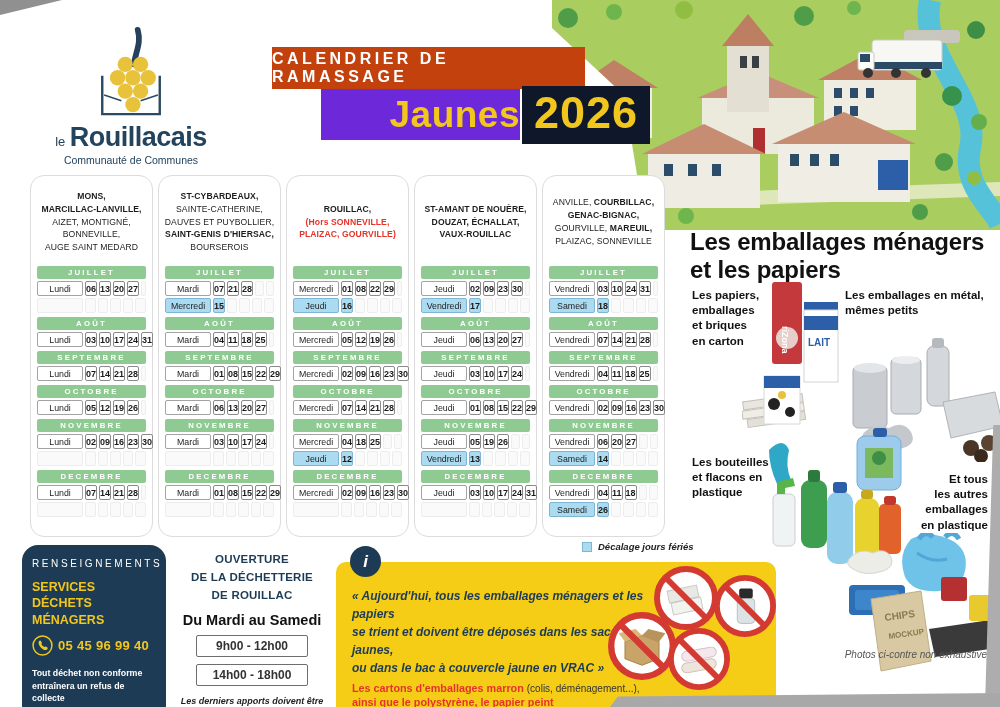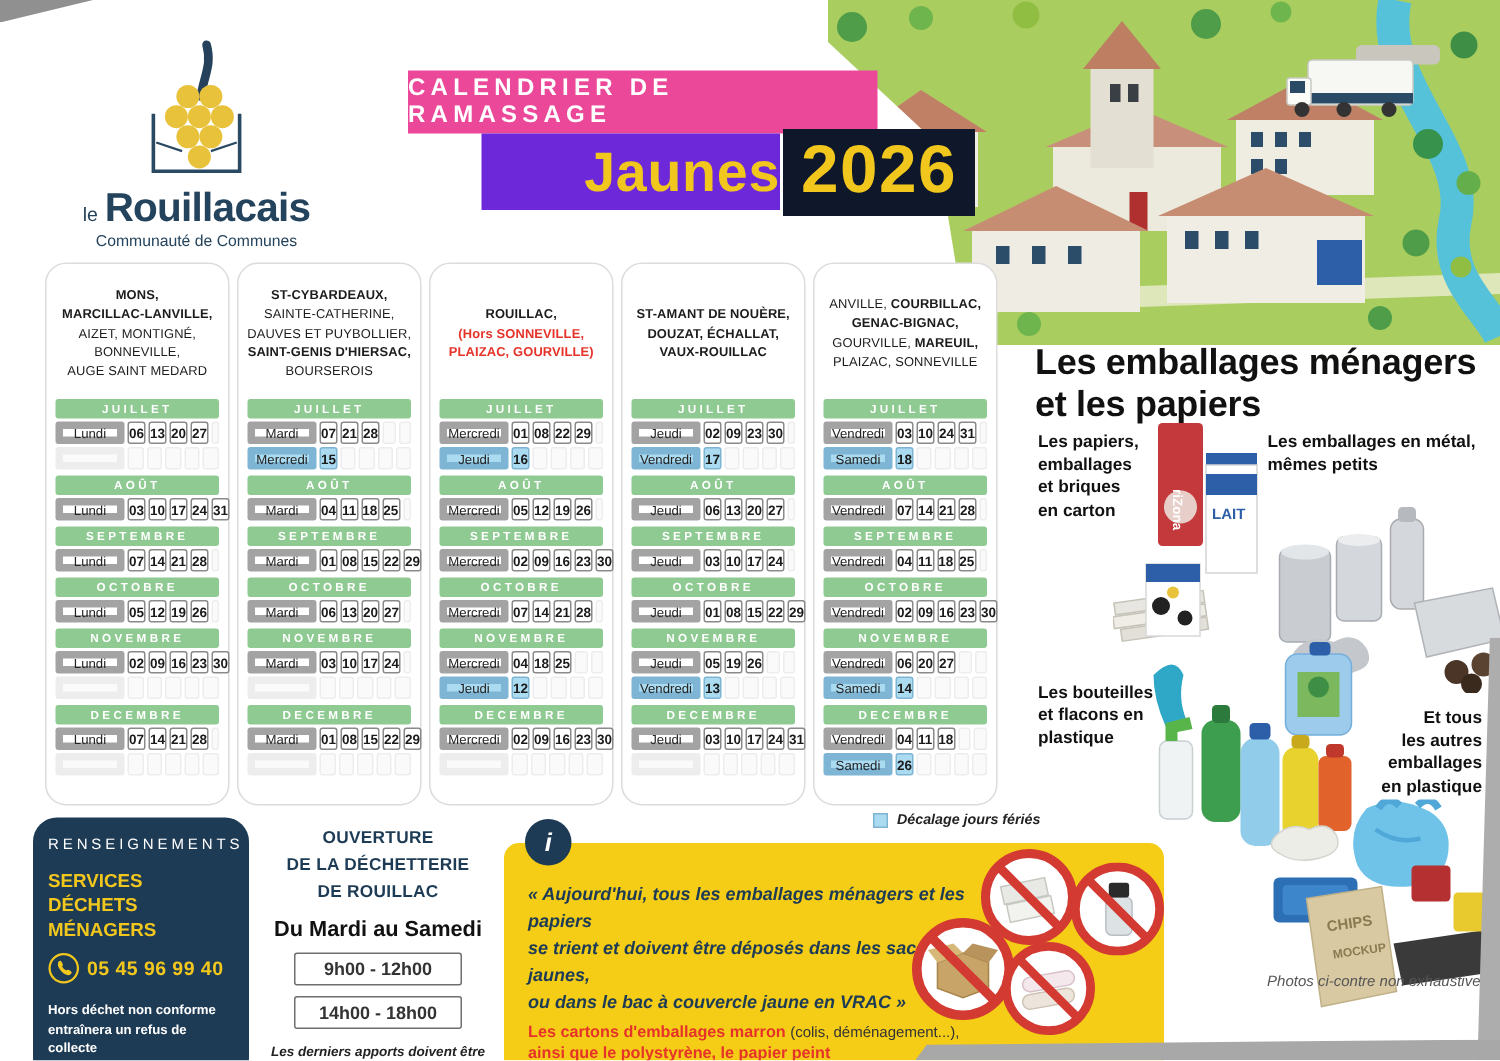--- a/index.html
+++ b/index.html
@@ -7,21 +7,21 @@
   .page { position:relative; width:1000px; height:707px; background:#fff; overflow:hidden; }
 
   
   .logo { position:absolute; left:50px; top:26px; width:162px; text-align:center; }
   .logo-name { color:#24435C; line-height:1; margin-top:2px; }
   .logo-name .le { font-size:13px; font-weight:400; }
   .logo-name .nm { font-size:27px; font-weight:700; letter-spacing:-0.5px; }
   .logo-sub { color:#24435C; font-size:10.5px; margin-top:3px; }
 
   .banner { position:absolute; left:272px; top:47px; width:313px; height:42px;
-            background:#ec4899; color:#fff; font-weight:700; font-size:16px;
+            background:#c2410c; color:#fff; font-weight:700; font-size:16px;
             letter-spacing:3.5px; display:flex; align-items:center; justify-content:center; }
   .stream-box { position:absolute; left:321px; top:89px; width:199px; height:51px;
             background:#6d28d9; display:flex; align-items:center; justify-content:flex-end; }
   .stream-box span { color:#F2C71D; font-weight:700; font-size:37px; letter-spacing:0.5px; }
   .year { position:absolute; left:522px; top:86px; padding:1px 12px 5px; background:#0f172a;
           color:#F2C71D; font-weight:700; font-size:45px; letter-spacing:1px; }
 
   
   .village { position:absolute; left:552px; top:0; }
 
@@ -30,21 +30,21 @@
   .cal-card { width:123px; height:362px; background:#fff; border:1px solid #DCDCDC;
               border-radius:14px; padding:6px 3px 0; }
   .communes { height:80px; display:flex; flex-direction:column; justify-content:center;
               text-align:center; font-size:8.6px; line-height:1.5; color:#1c1c1c; letter-spacing:0.1px; }
   .communes .b { font-weight:700; }
   .communes .red { color:#E6332A; }
   .month-h { height:13px; line-height:13px; margin:4px 3px 2px; background:#8FCA92;
              border-radius:2px; color:#fff; font-size:7.8px; font-weight:700;
              letter-spacing:2.2px; text-align:center; }
   .cal-row { display:flex; gap:2px; height:15px; margin:0 3px 2px; }
-  .daybox { width:46px; flex:none; background:#fff; border:5px solid #a3a3a3; border-radius:2px;
+  .daybox { width:46px; flex:none; background:#fff; border:1px solid #a3a3a3; border-radius:2px;
             font-size:8.8px; color:#222; display:flex; align-items:center; justify-content:center; }
   .cell { flex:1; background:#fff; border:1px solid #8A8A8A; border-radius:2px;
           font-size:9px; font-weight:700; color:#1a1a1a;
           display:flex; align-items:center; justify-content:center; }
   .holiday { background:#ABDBF0 !important; border-color:#7FB5D4 !important; }
   .empty { background:#FAFAFA !important; border-color:#EDEDED !important; }
 
   
   .pk-title { position:absolute; left:690px; top:228px; font-size:24px; font-weight:800;
               color:#111; line-height:1.18; white-space:pre-line; letter-spacing:-0.2px; }
@@ -761,21 +761,21 @@
     <div class="svc">SERVICES
 DÉCHETS MÉNAGERS</div>
     <div class="phone-row">
       <svg width="21" height="21" viewBox="0 0 24 24">
         <circle cx="12" cy="12" r="10.8" fill="none" stroke="#F2C71D" stroke-width="1.7"></circle>
         <path d="M7.8,7.2 c1,-1.1 2.1,-1.1 2.6,0 l0.8,1.5 c0.3,0.6 0.1,1.2 -0.4,1.7 c0.6,1.5 1.7,2.6 3.2,3.2 c0.5,-0.5 1.1,-0.7 1.7,-0.4 l1.5,0.8 c1.1,0.5 1.1,1.6 0,2.6 c-0.8,0.7 -2,0.9 -3.2,0.4 c-2.8,-1.1 -5,-3.3 -6.1,-6.1 c-0.5,-1.2 -0.3,-2.6 -0.1,-3.7 z" fill="#F2C71D"></path>
       </svg>
       <span class="num">05 45 96 99 40</span>
     </div>
     <div class="warn">
-      <div class="wb">Hors déchet non conforme
+      <div class="wb">Tout déchet non conforme
 entraînera un refus de collecte</div>
       <div class="wn">(les sacs doivent être sortis
 la veille)</div>
     </div>
   </div>
 
   <div class="dech">
     <div class="ttl">OUVERTURE
 DE LA DÉCHETTERIE
 DE ROUILLAC</div>

